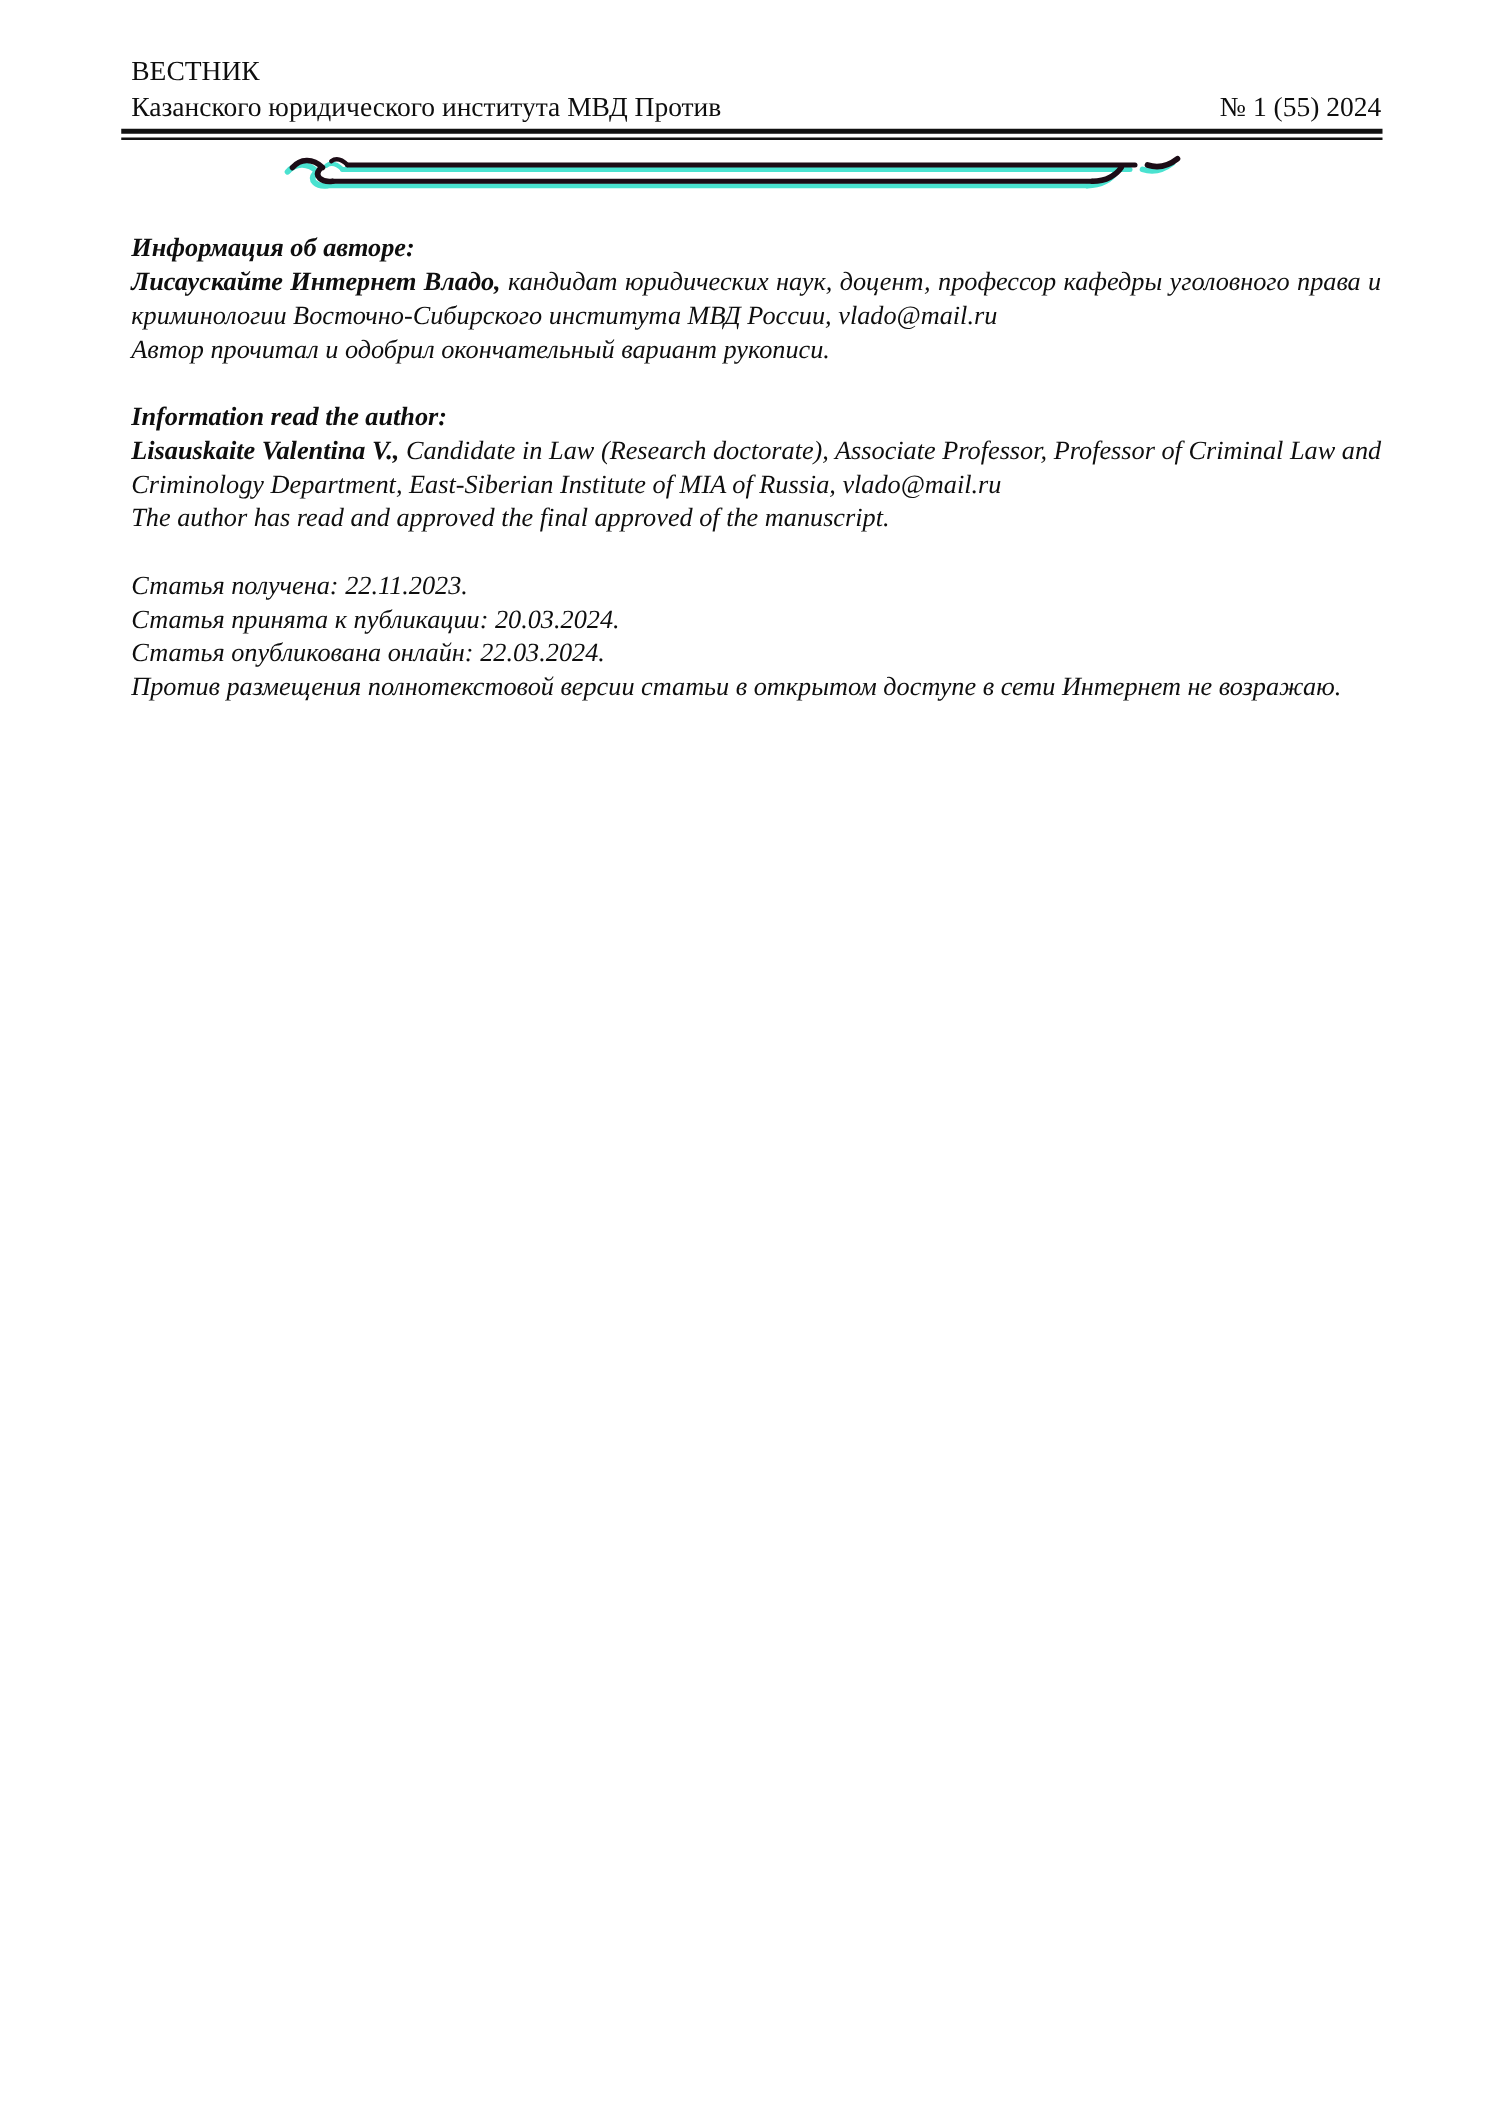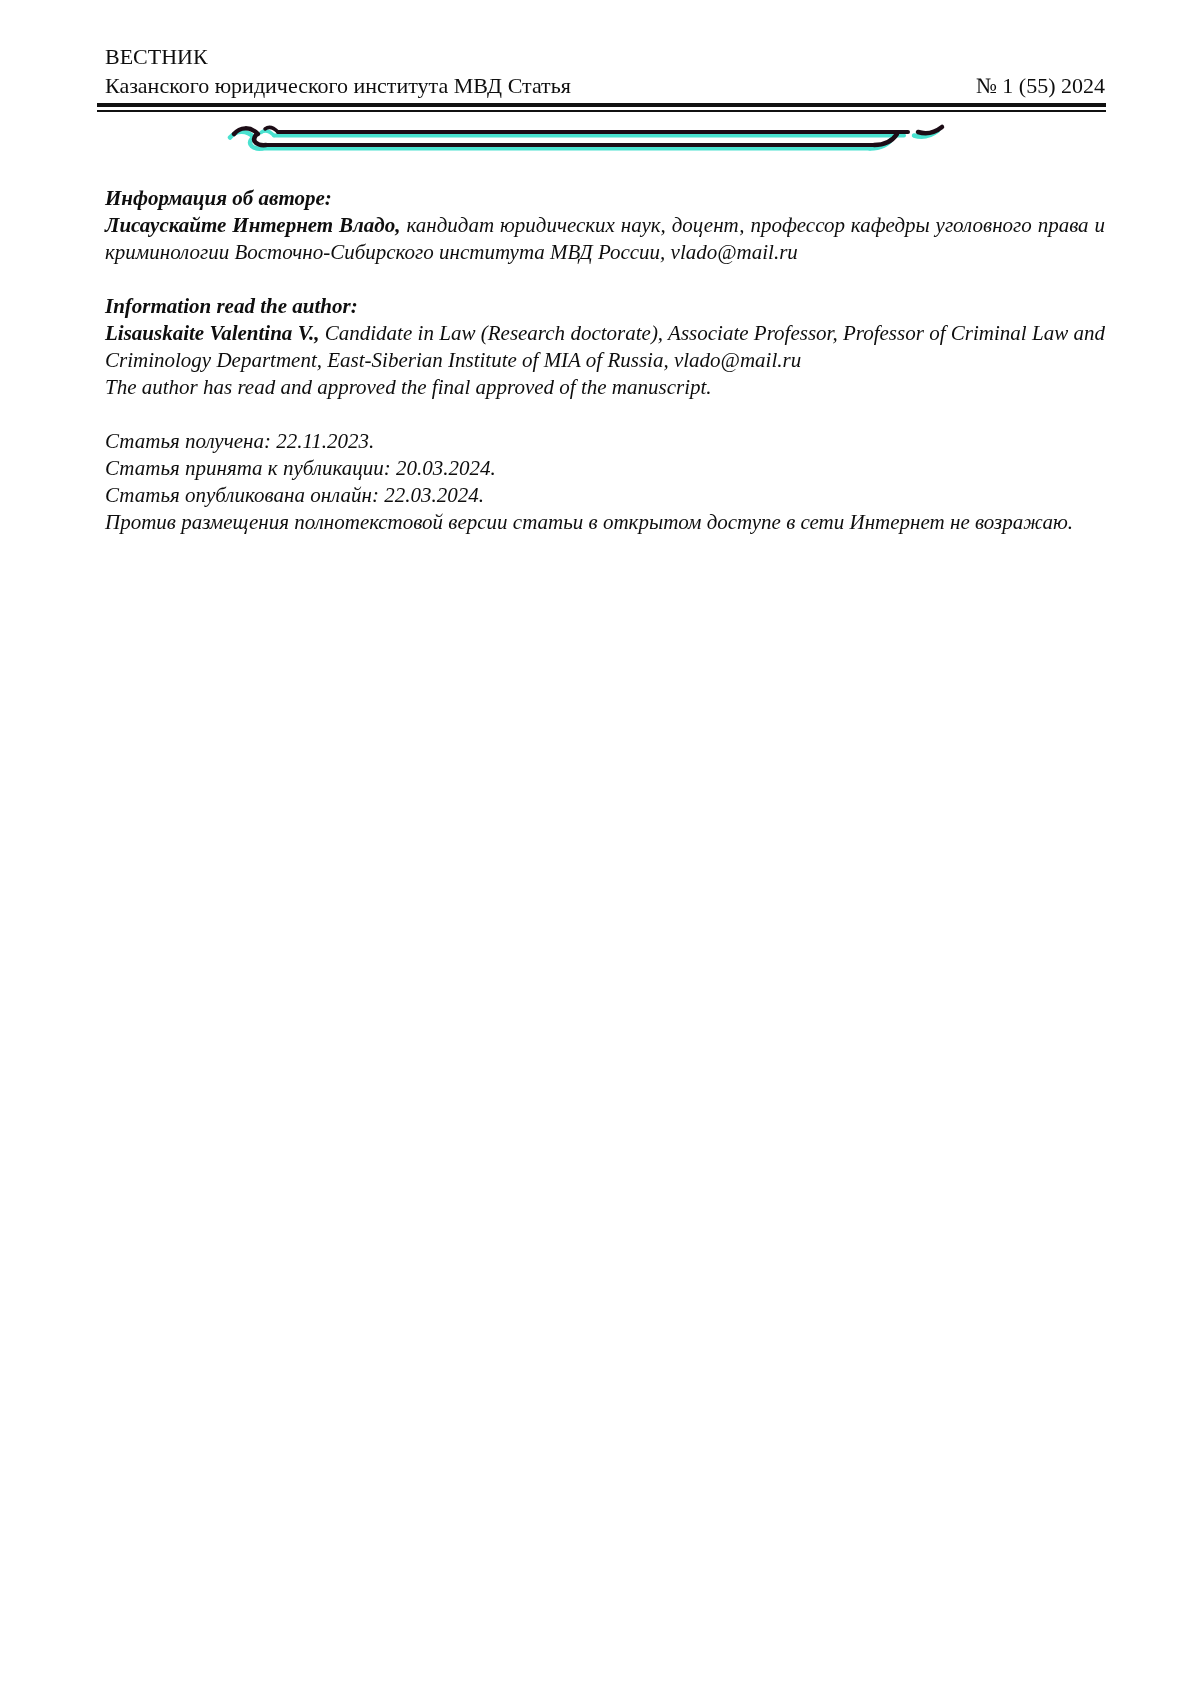--- a/index.html
+++ b/index.html
@@ -72,21 +72,21 @@
   }
 </style>
 </head>
 <body>
 
 <div class="page">
 
   <div class="header">
     <div class="journal-title">
       <div>ВЕСТНИК</div>
-      <div>Казанского юридического института МВД Статья</div>
+      <div>Казанского юридического института МВД Против</div>
     </div>
     <div class="issue">№ 1 (55) 2024</div>
   </div>
 
   <div class="header-rule"></div>
 
   <div class="ornament">
     <svg width="730" height="40" viewBox="0 0 730 40">
 
       <g fill="none" stroke-linecap="round" transform="translate(-4,3.5)" stroke="#4ae2d0">
@@ -110,20 +110,21 @@
       </g>
     </svg>
   </div>
 
   <div class="content">
 
     <p>
       <b>Информация об авторе:</b>
     </p>
     <p class="justify"><b>Лисаускайте Интернет Владо,</b><span> кандидат юридических наук, доцент, профессор кафедры уголовного права и криминологии Восточно-Сибирского института МВД России, vlado@mail.ru</span></p>
+    <p>Автор прочитал и одобрил окончательный вариант рукописи.</p>
 
     <p class="gap-before">
       <b>Information read the author:</b>
     </p>
     <p class="justify"><b>Lisauskaite Valentina V.,</b><span> Candidate in Law (Research doctorate), Associate Professor, Professor of Criminal Law and Criminology Department, East-Siberian Institute of MIA of Russia, vlado@mail.ru</span></p>
     <p>The author has read and approved the final approved of the manuscript.</p>
 
     <p class="gap-before">Статья получена: 22.11.2023.</p>
     <p>Статья принята к публикации: 20.03.2024.</p>
     <p>Статья опубликована онлайн: 22.03.2024.</p>

